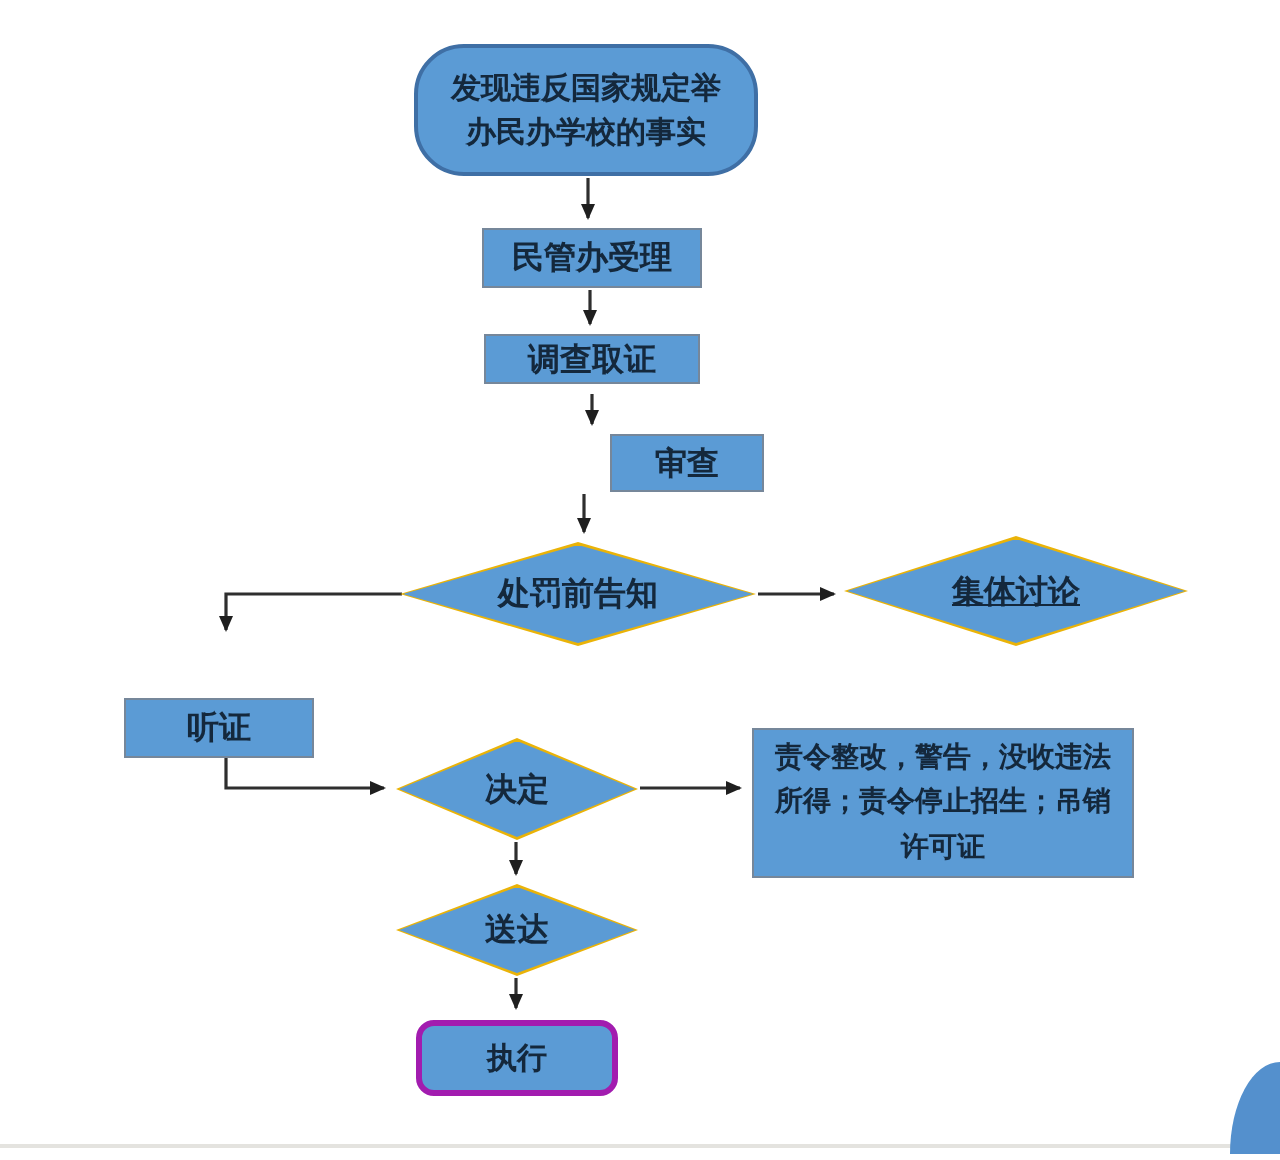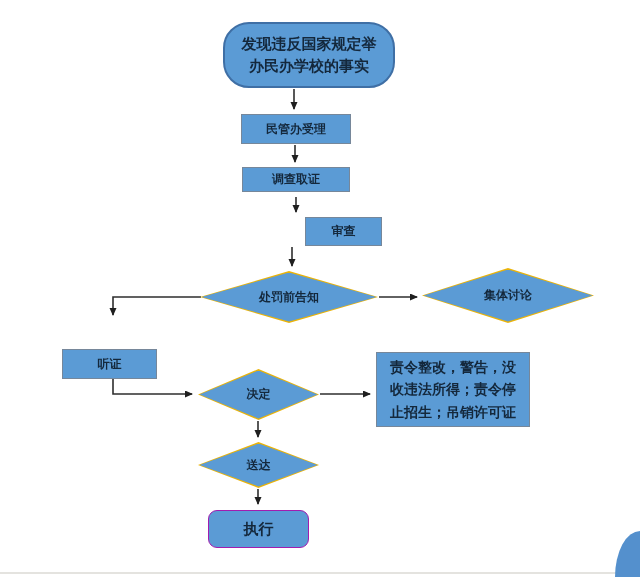--- a/index.html
+++ b/index.html
@@ -6,56 +6,56 @@
   body{
     width:640px;height:580px;position:relative;background:#ffffff;
     font-family:"DejaVu Sans","Liberation Sans",sans-serif;
     overflow:hidden;
   }
   .layer{position:absolute;left:0;top:0;}
   
   .node{
     position:absolute;display:flex;align-items:center;justify-content:center;
     text-align:center;font-weight:bold;color:#14283c;box-sizing:border-box;
-    font-size:12px;line-height:1.35;
+    font-size:16px;line-height:1.35;
   }
   .rect{
     background:#5b9bd5;border:1px solid #76879a;
   }
   .stadium{
     background:#5b9bd5;border:2px solid #3f6fa5;border-radius:26px;
     padding:4px 14px;font-size:15px;line-height:1.5;
   }
   .rounded{
-    background:#5b9bd5;border:1px solid #a21caf;border-radius:9px;
+    background:#5b9bd5;border:3px solid #a21caf;border-radius:9px;
   }
   .diamond{
     background:#eab308;
     clip-path:polygon(50% 0%,100% 50%,50% 100%,0% 50%);
   }
   .diamond .fill{
     position:absolute;left:1.5px;top:1.5px;right:1.5px;bottom:1.5px;
     background:#5b9bd5;
     clip-path:polygon(50% 0%,100% 50%,50% 100%,0% 50%);
   }
   .diamond .lbl{position:relative;z-index:2;}
   .bigbox{
     background:#5b9bd5;border:1px solid #76879a;
     padding:4px 8px;font-size:14px;line-height:1.6;
   }
   
-  .n-start       {left:223px;top:22px;width:172px;height:66px;}
+  .n-start       {left:207px;top:22px;width:172px;height:66px;border-radius:25px;}
   .n-accept      {left:241px;top:114px;width:110px;height:30px;}
   .n-investigate {left:242px;top:167px;width:108px;height:25px;}
   .n-review      {left:258px;top:217px;width:77px;height:29px;margin-left:47px;}
   .n-prenotice   {left:200px;top:271px;width:178px;height:52px;}
-  .n-discussion  {left:422px;top:268px;width:172px;height:55px;}
+  .n-discussion  {left:422px;top:268px;width:172px;height:55px;text-decoration:underline;}
   .n-hearing     {left:62px;top:321px;width:95px;height:30px;margin-top:28px;}
   .n-decision    {left:198px;top:369px;width:121px;height:51px;}
-  .n-penalty     {left:376px;top:352px;width:154px;height:75px;}
+  .n-penalty     {left:376px;top:364px;width:191px;height:75px;}
   .n-delivery    {left:198px;top:442px;width:121px;height:46px;}
   .n-execution   {left:208px;top:510px;width:101px;height:38px;font-size:15px;}
   
   .bottom-line{
     position:absolute;left:0;top:572px;width:640px;height:2px;background:#e4e3df;
   }
   .corner-petal{
     position:absolute;right:0;top:531px;width:25px;height:46px;
     background:#5490cd;border-top-left-radius:100% 100%;
   }

